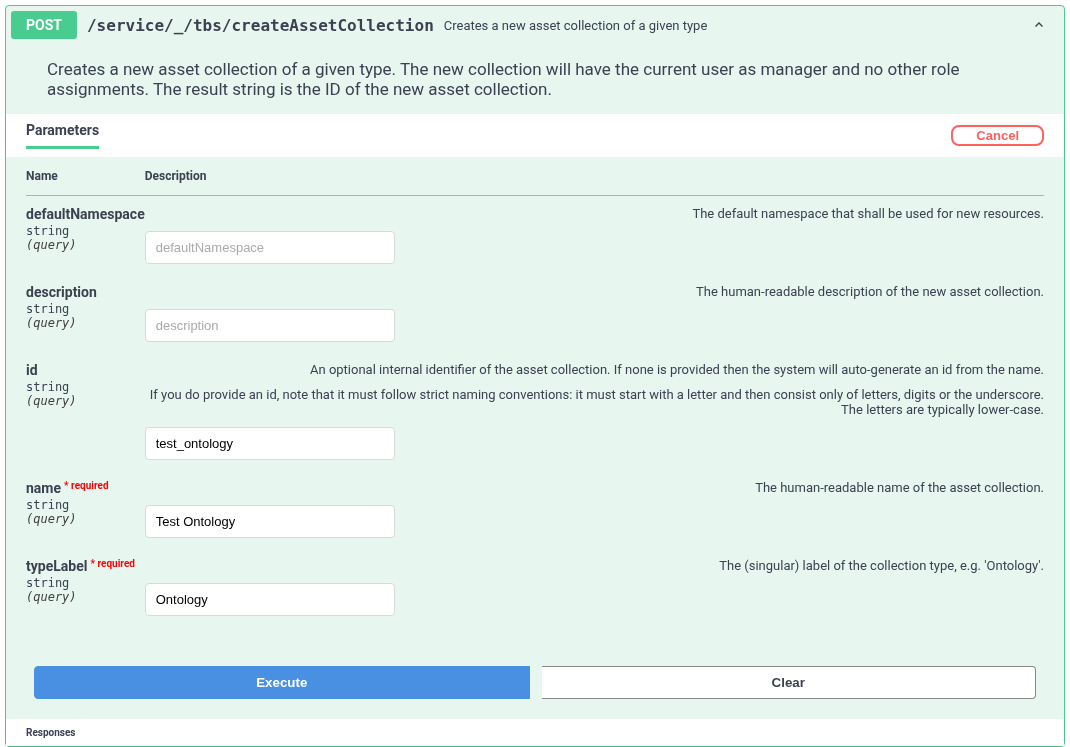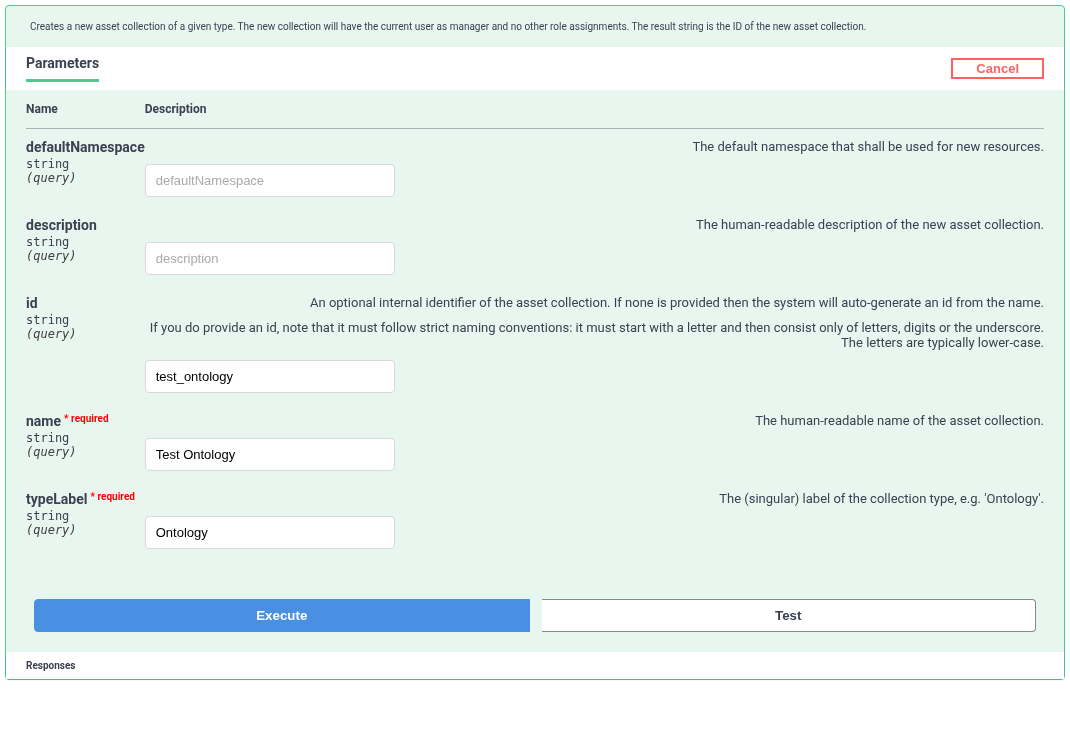--- a/index.html
+++ b/index.html
@@ -49,22 +49,23 @@
     width: 20px;
     height: 20px;
     margin-right: 10px;
     display: flex;
     align-items: center;
     justify-content: center;
   }
   .arrow svg { width: 14px; height: 14px; }
   .opblock-description {
     padding: 15px 24px;
-    font-size: 10px;
-    color: #3b4151;
+    font-size: 17px;
+    color: #3b4151;
+    margin-left: 17px;
   }
   .opblock-section {
     background: #22c55e;
   }
   .section-header {
     display: flex;
     align-items: center;
     padding: 8px 20px;
     background: #fff;
     box-shadow: 0 1px 2px rgba(0,0,0,0.1);
@@ -79,21 +80,21 @@
     display: inline-block;
   }
   .section-header .tab-underline {
     border-bottom: 3px solid #49cc90;
     padding-bottom: 8px;
     display: inline-block;
   }
   .btn {
     font-size: 13px;
     padding: 1px 23px;
-    border-radius: 0;
+    border-radius: 8px;
     background: transparent;
     cursor: pointer;
     font-weight: 600;
   }
   .btn-cancel {
     border: 2px solid #ff6060;
     color: #ff6060;
   }
   .params-wrapper { padding: 0 20px 20px; background: #e8f6f0; }
   table.params {
@@ -190,20 +191,30 @@
     font-weight: 700;
     background: #fff;
     box-shadow: 0 1px 2px rgba(0,0,0,0.1);
   }
 </style>
 </head>
 <body>
 
 <div class="opblock">
 
+  <div class="opblock-summary">
+    <span class="method">POST</span>
+    <span class="path">/service/_/tbs/createAssetCollection</span>
+    <span class="summary-desc">Creates a new asset collection of a given type</span>
+    <span class="arrow">
+      <svg viewBox="0 0 20 20">
+          <path d="M5 12 L10 7 L15 12" stroke="#3b4151" stroke-width="2" fill="none"></path>
+        </svg>
+    </span>
+  </div>
 
   <div class="opblock-description">Creates a new asset collection of a given type. The new collection will have the current user as manager and no other role assignments. The result string is the ID of the new asset collection.</div>
 
   <div class="opblock-section">
     <div class="section-header">
       <h4><span class="tab-underline">Parameters</span></h4>
       <button class="btn btn-cancel">Cancel</button>
     </div>
   </div>
 
@@ -266,18 +277,18 @@
             <td><div class="param-desc">
                 <p>The (singular) label of the collection type, e.g. 'Ontology'.</p>
               </div><input type="text" placeholder="typeLabel" value="Ontology" style=""></td>
           </tr>
         </tbody>
     </table>
   </div>
 
   <div class="execute-wrapper">
     <button class="btn-execute">Execute</button>
-    <button class="btn-clear">Test</button>
+    <button class="btn-clear">Clear</button>
   </div>
 
   <div class="responses-header">Responses</div>
 
 </div>
 
 </body></html>

